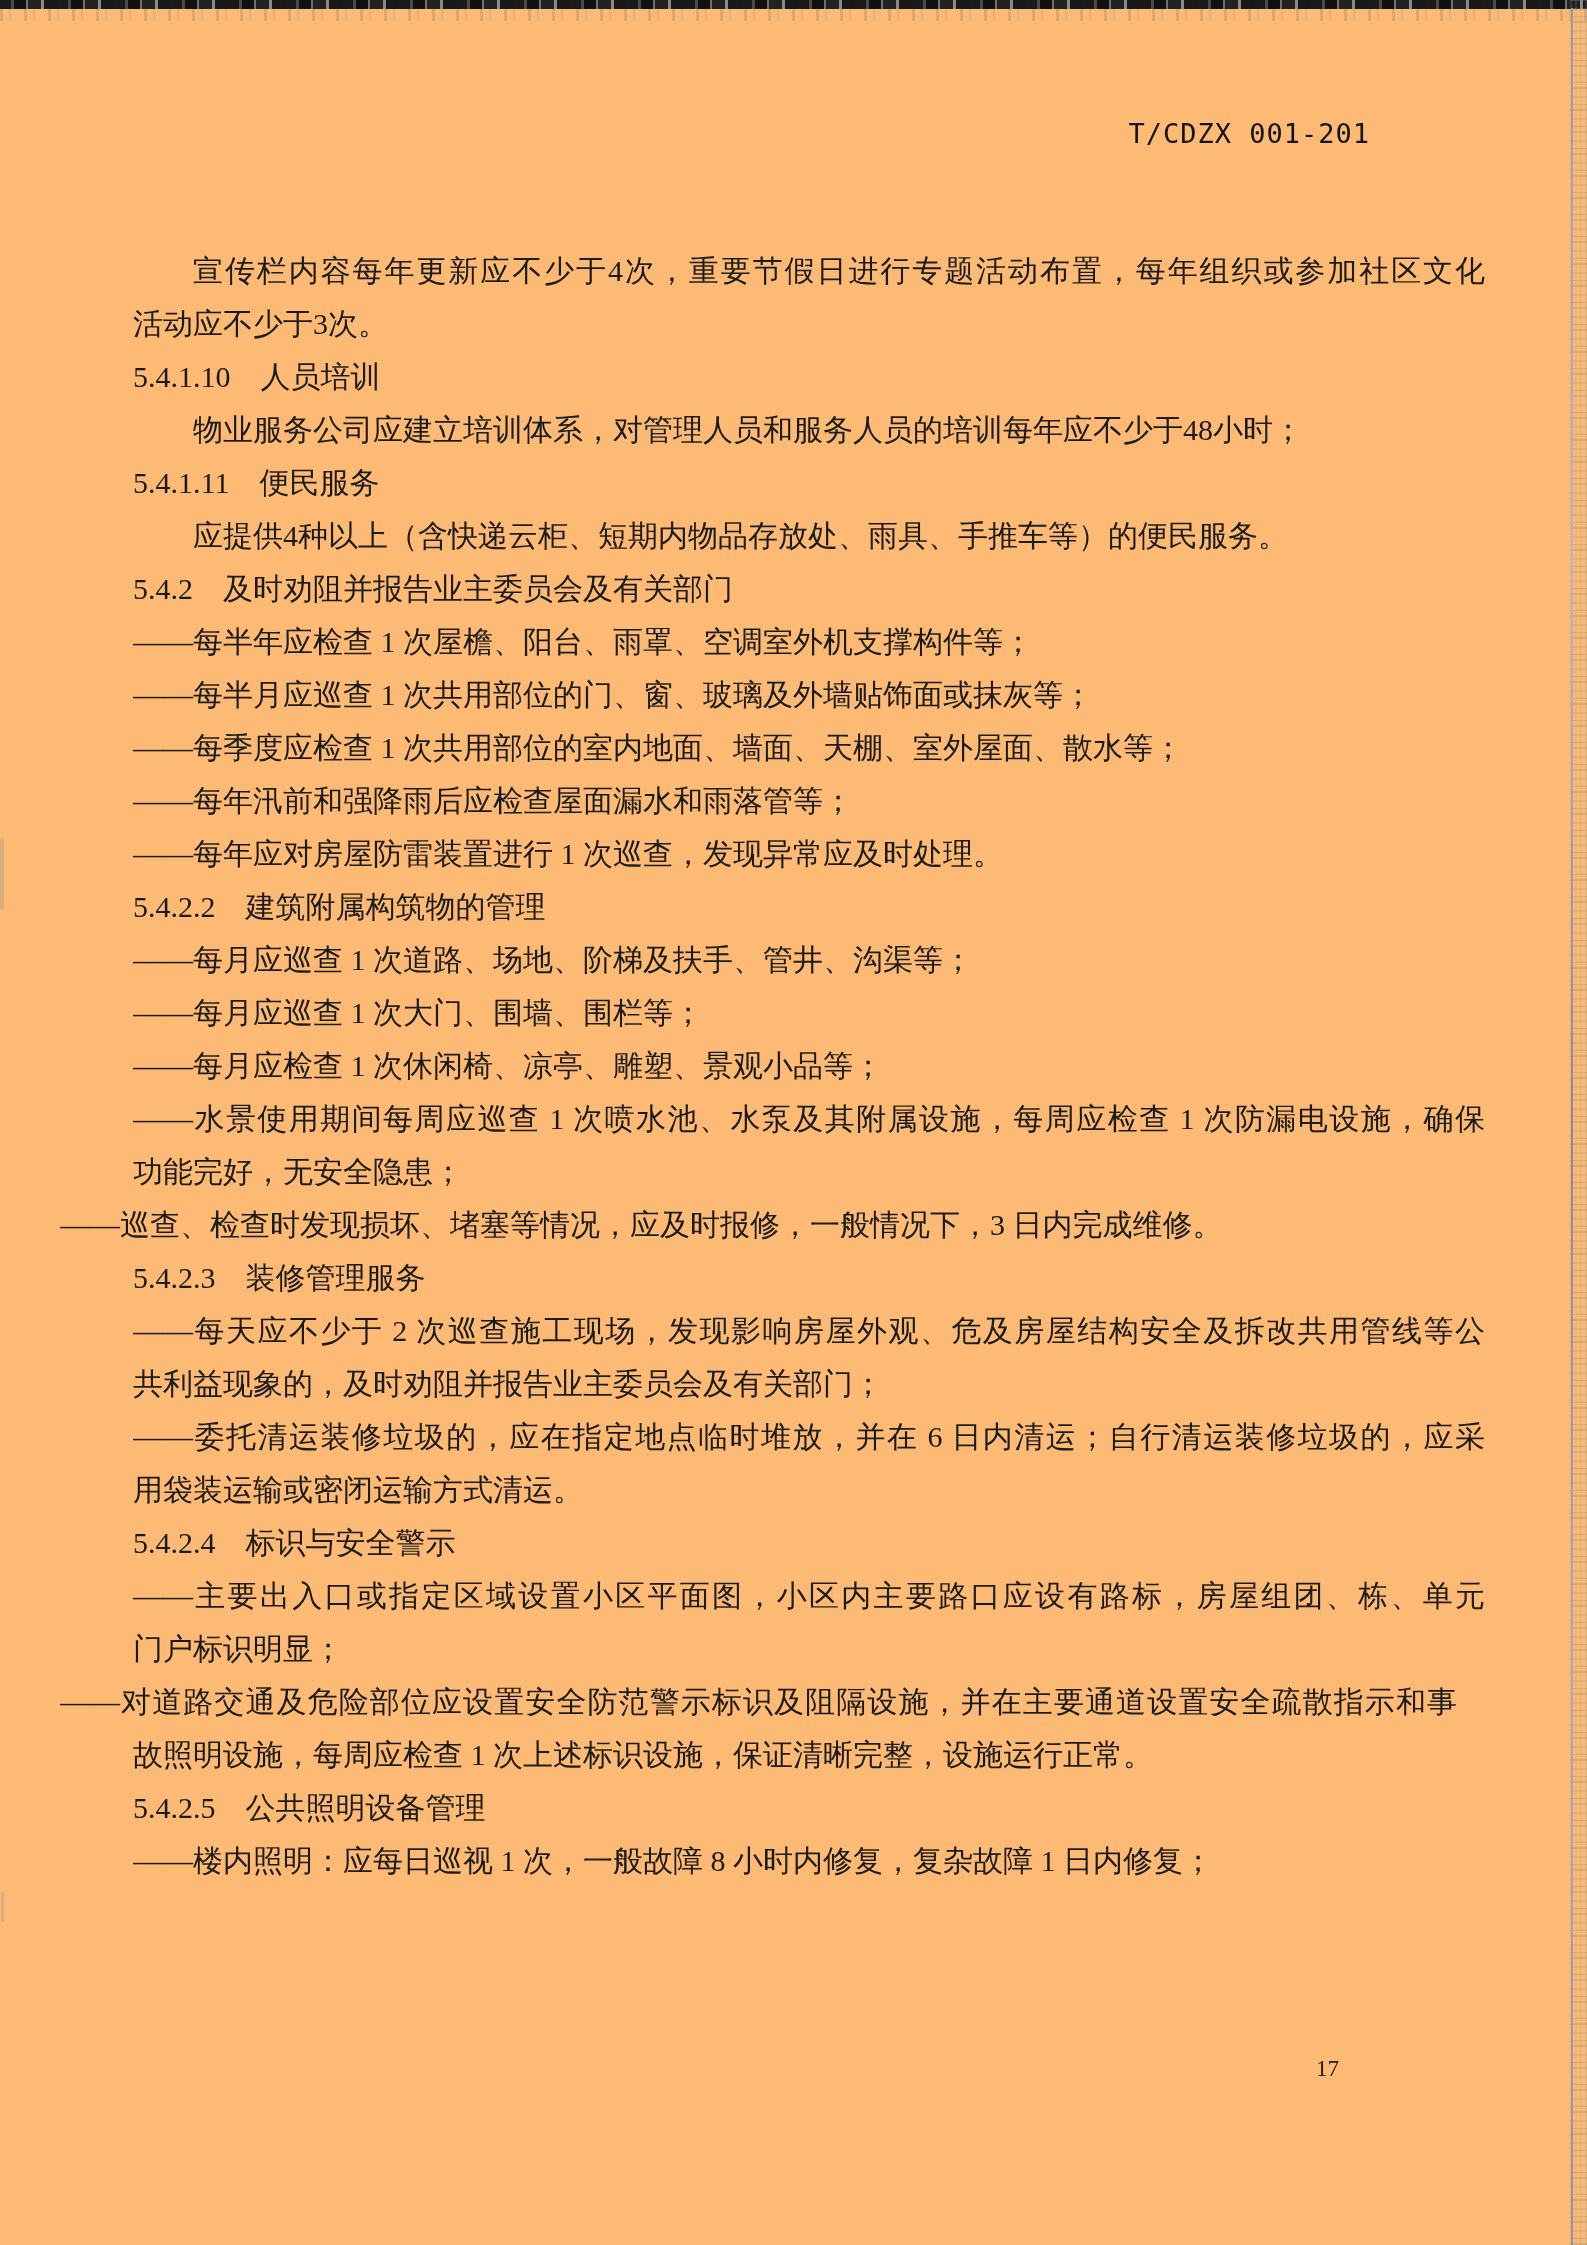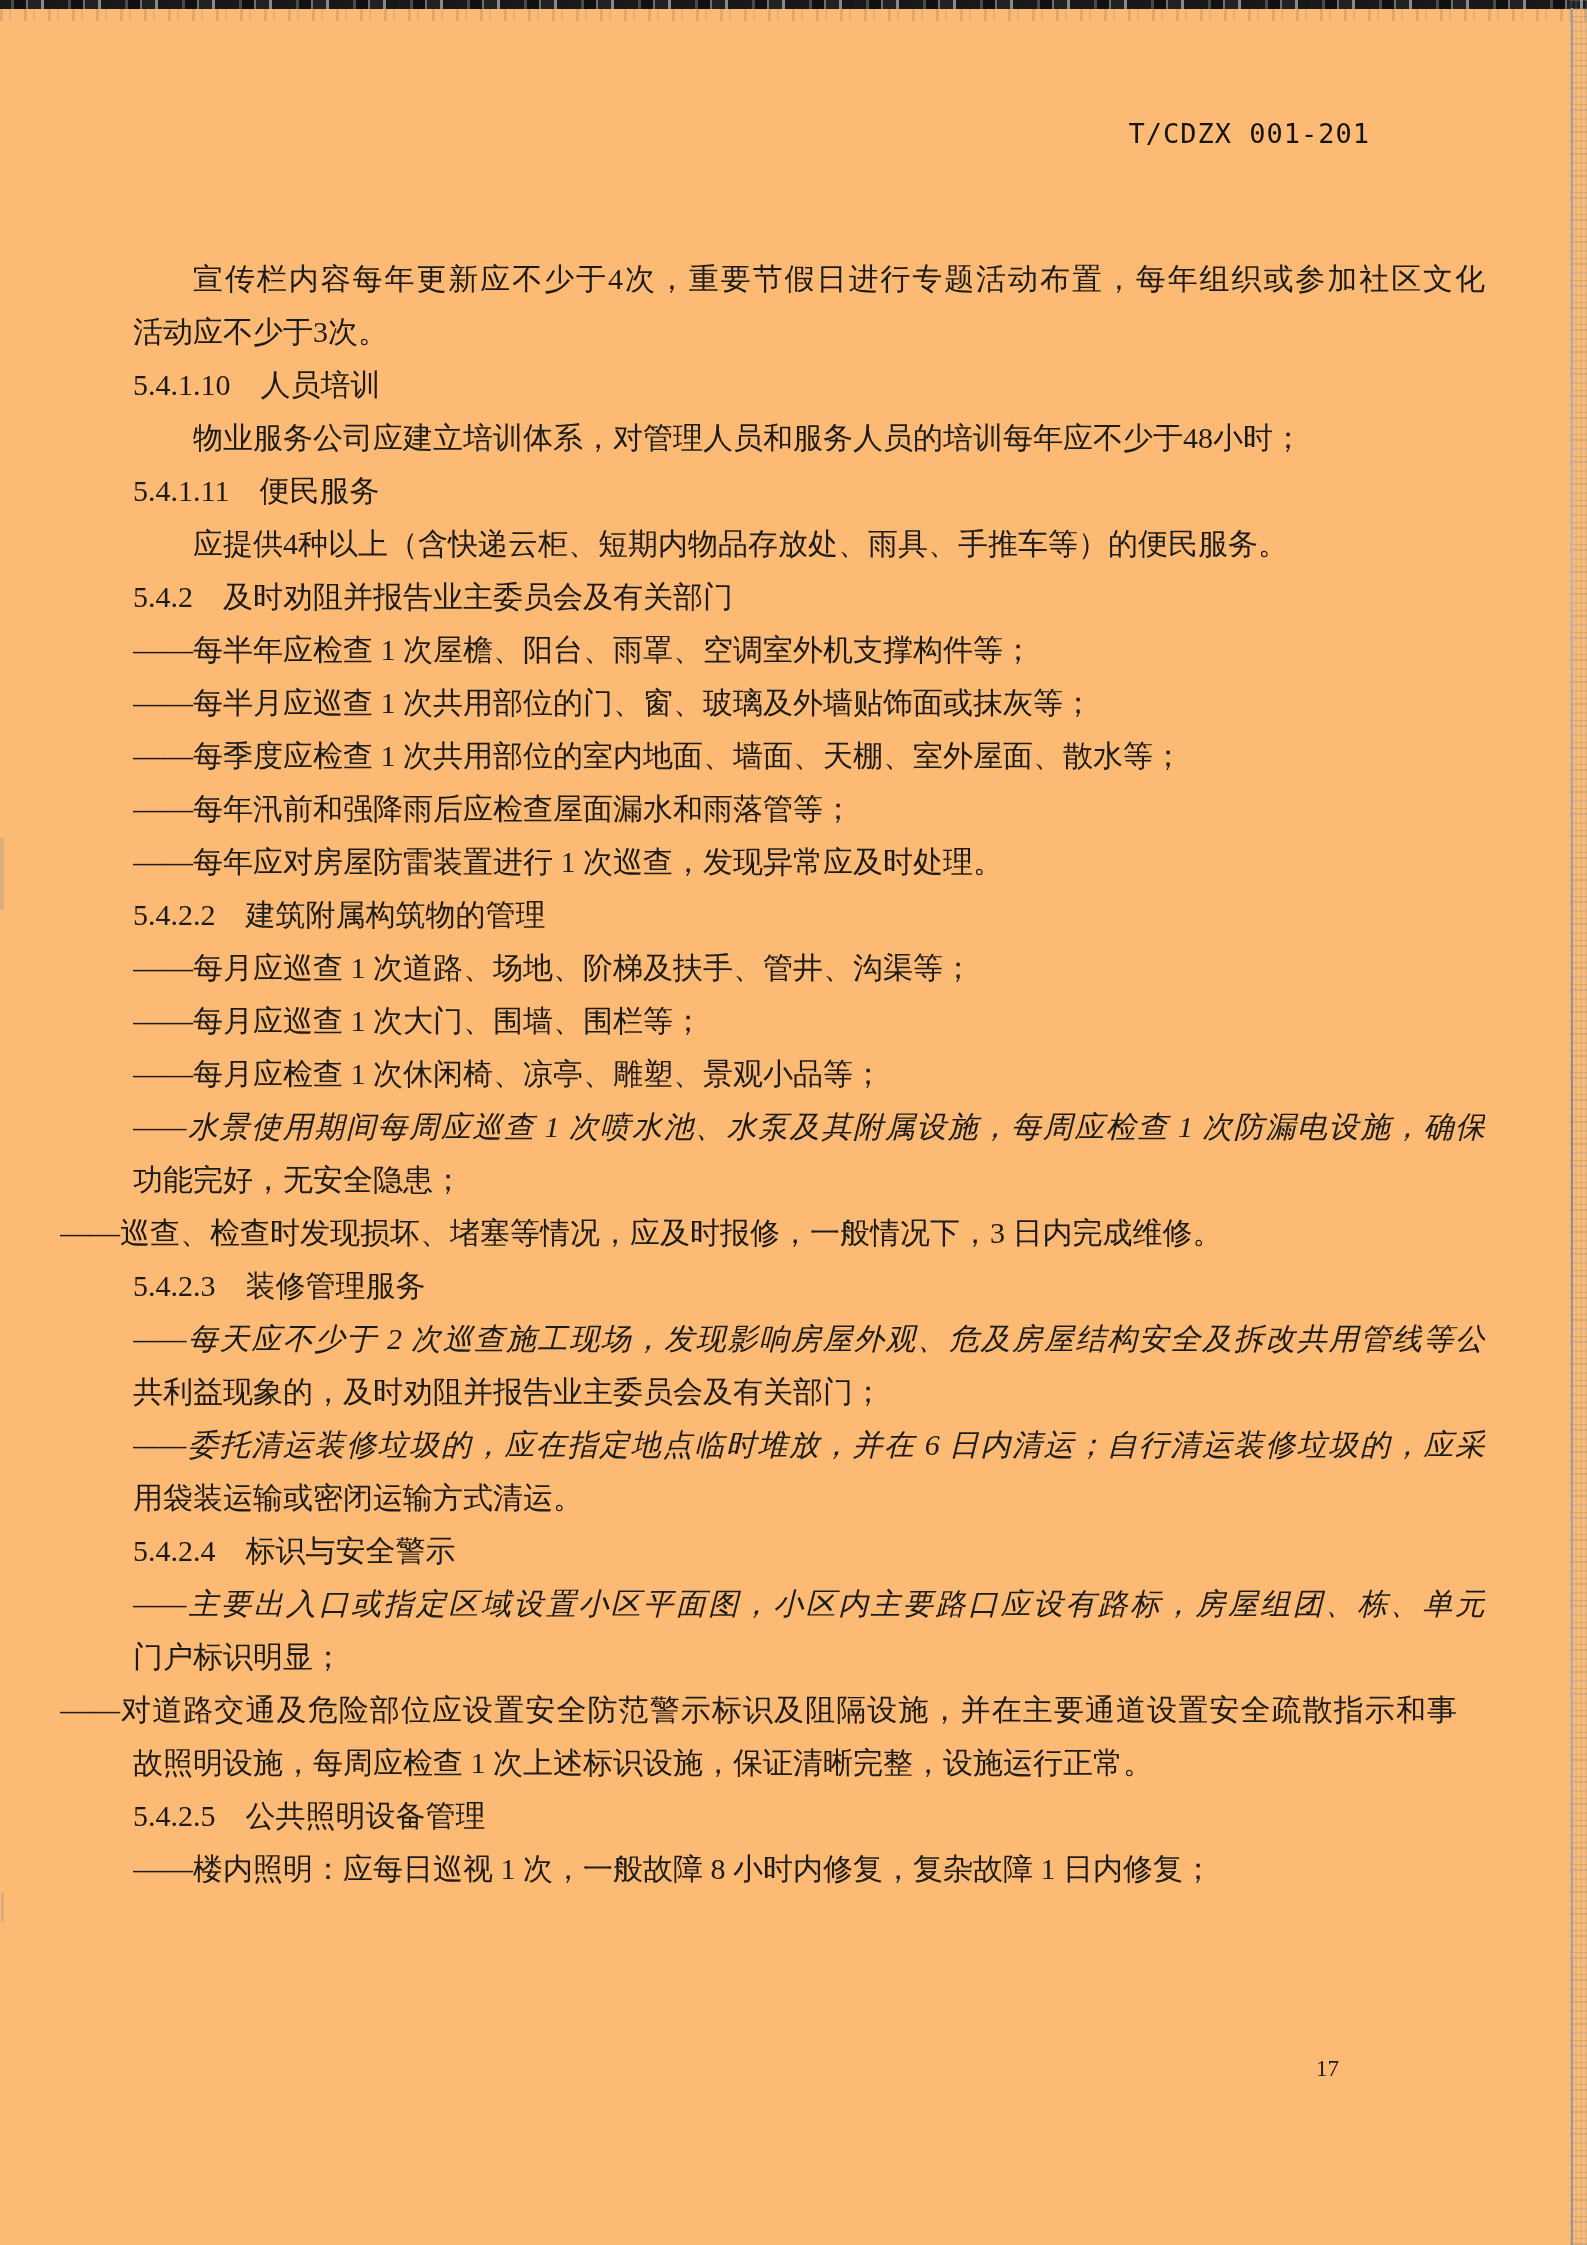--- a/index.html
+++ b/index.html
@@ -43,31 +43,31 @@
   .s1{left:0;top:838px;width:4px;height:72px;}
   .s2{left:1px;top:1892px;width:3px;height:30px;}
   
   .doc-code{
     position:absolute;top:118px;right:217px;
     font-family:"DejaVu Sans Mono","Liberation Mono",monospace;
     font-size:27px;letter-spacing:1px;color:#141414;
     white-space:nowrap;
   }
   
-  .text-block{position:absolute;top:252px;left:0;width:1437px;}
+  .text-block{position:absolute;top:244px;left:0;width:1437px;}
   .line{
     height:53px;line-height:53px;font-size:30px;
     white-space:nowrap;overflow:hidden;
   }
   .t-indent{margin-left:193px;}
   .t-flush{margin-left:133px;}
   .t-outdent{margin-left:60px;}
   .fill{white-space:normal;text-align:justify;text-align-last:justify;}
   .t-indent.fill{width:1292px;}
-  .t-flush.fill{width:1352px;font-style:italic;}
+  .t-flush.fill{width:1352px;}
   .t-outdent.fill{width:1397px;}
   
   .page-number{
     position:absolute;top:2056px;left:1316px;
     font-size:23px;color:#1b1b1b;
   }
 </style>
 </head>
 <body>
 

